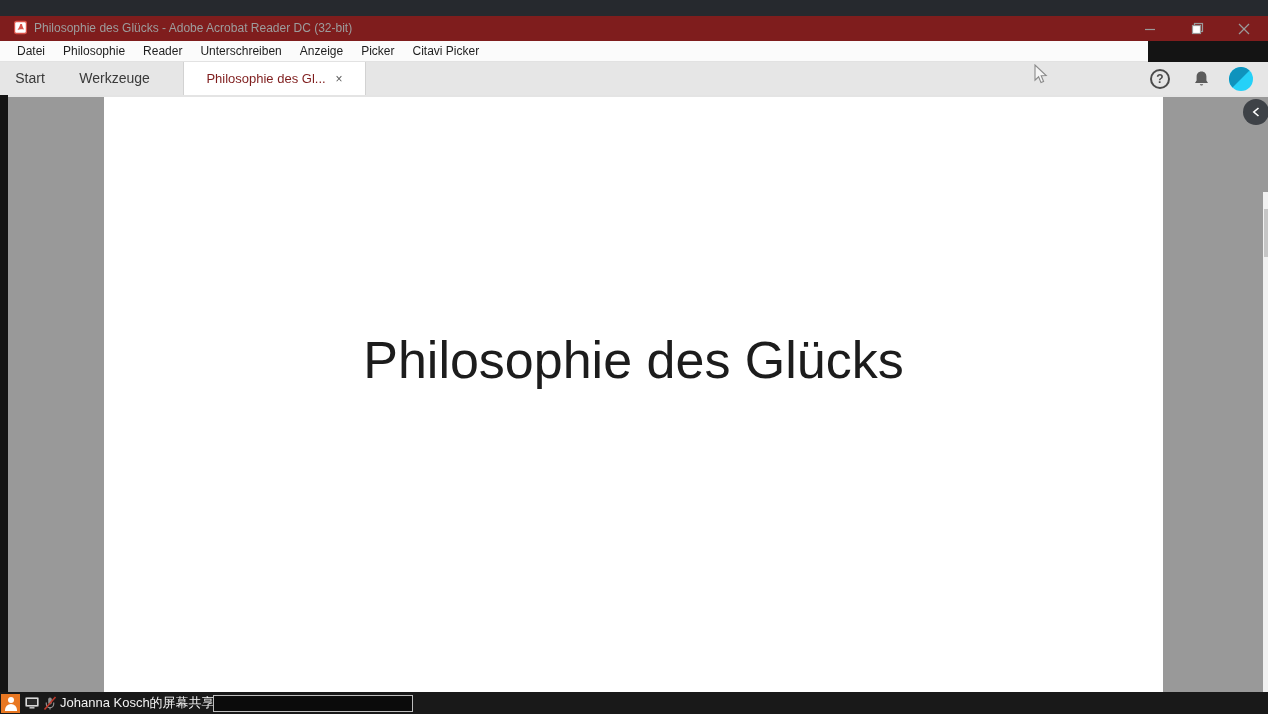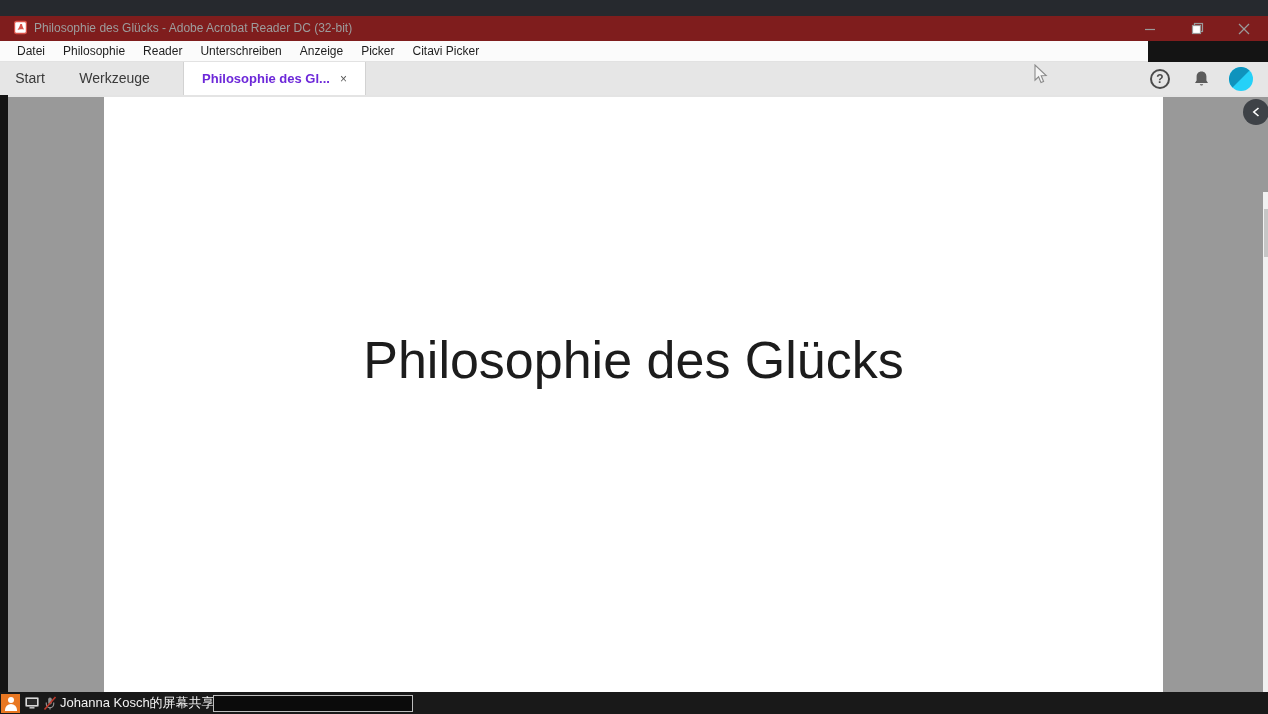--- a/index.html
+++ b/index.html
@@ -18,21 +18,21 @@
 
   .menubar { position:absolute; left:0; top:41px; width:1148px; height:21px; background:#fbfbfb; border-bottom:1px solid #e2e2e2; display:flex; align-items:center; padding-left:8px; }
   .menu-item { font-size:12px; color:#1e1e1e; padding:0 9px; height:20px; line-height:20px; white-space:nowrap; }
 
   
   .tabbar { position:absolute; left:0; top:62px; width:1268px; height:33px; background:#e6e6e6; }
   .nav-tab { position:absolute; top:0; height:33px; line-height:33px; font-size:14px; color:#3a3a3a; text-align:center; }
   .tab-start { left:0; width:60px; }
   .tab-tools { left:62px; width:105px; }
   .doc-tab { position:absolute; left:183px; top:0; width:183px; height:33px; background:#ffffff; border-left:1px solid #d2d2d2; border-right:1px solid #d2d2d2; display:flex; align-items:center; justify-content:center; gap:10px; }
-  .doc-tab-label { font-size:13px; color:#6d28d9;font-weight:bold; }
+  .doc-tab-label { font-size:13px; color:#7f1d1d; }
   .doc-tab-close { font-size:12px; color:#5a5a5a; line-height:1; }
   .right-icon { position:absolute; top:67px; width:24px; height:24px; display:flex; align-items:center; justify-content:center; }
   .help-icon-circle { width:20px; height:20px; border:2px solid #4b4b4b; border-radius:50%; color:#4b4b4b; font-size:12px; font-weight:bold; display:flex; align-items:center; justify-content:center; }
 
   
   .doc-area { position:absolute; left:8px; top:95px; width:1268px; height:597px; background:#999999; border-top:2px solid #e4e4e4; overflow:hidden; }
   .page { position:absolute; left:96px; top:0; width:1059px; height:597px; background:#ffffff; }
   .slide-title { position:absolute; left:0; top:233px; width:100%; text-align:center; font-size:52px; font-weight:300; color:#1c1c1c; letter-spacing:0px; }
   .slide-subtitle { position:absolute; left:0; top:318px; width:100%; text-align:center; font-size:22px; font-weight:600; color:#1c1c1c; }
 

